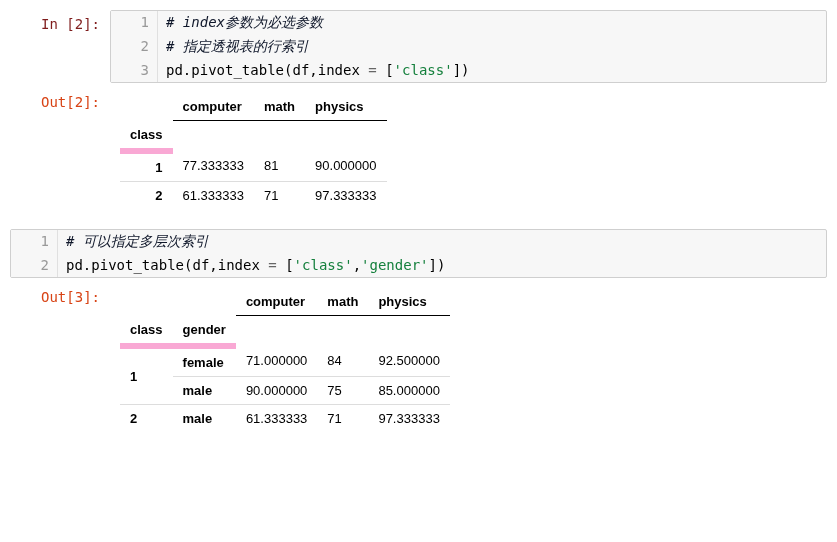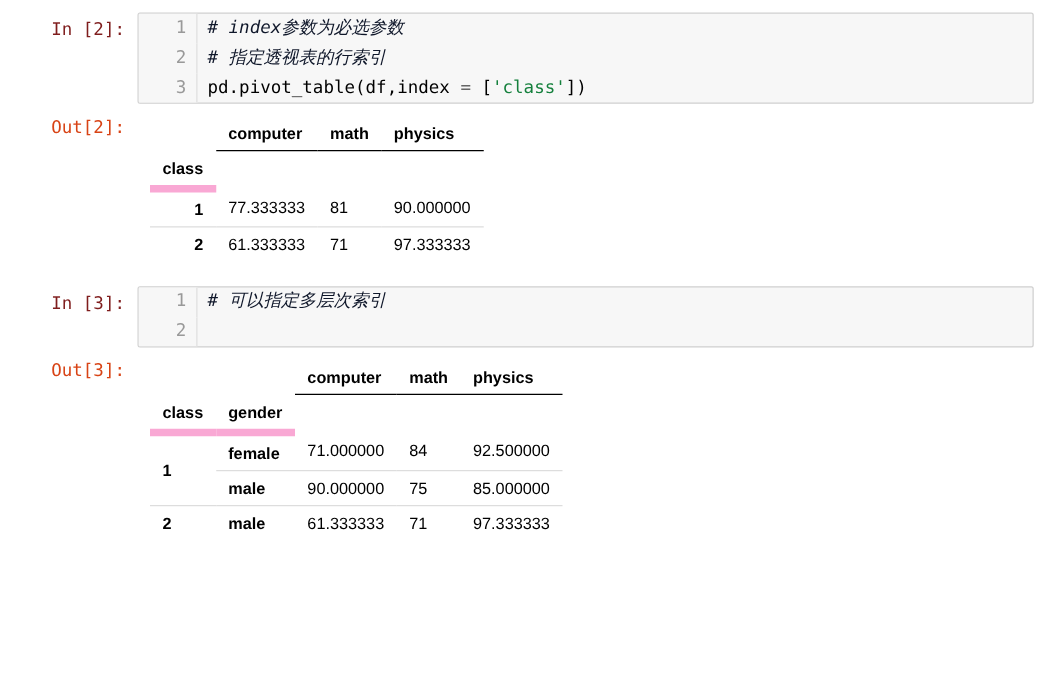--- a/index.html
+++ b/index.html
@@ -166,28 +166,28 @@
           <td>61.333333</td>
           <td>71</td>
           <td>97.333333</td>
         </tr>
       </tbody>
     </table>
   </div>
 </div>
 
 <div class="cell" style="margin-top:15px;">
-  <div class="prompt prompt-in">In  [3]:</div>
   <div class="input-area">
     <div class="code-line">
       <div class="gutter">1</div>
       <div class="code-content"><span class="comment"># 可以指定多层次索引</span></div>
     </div>
     <div class="code-line">
       <div class="gutter">2</div>
+      <div class="code-content"><span class="keyword-name">pd.pivot_table</span><span class="paren">(</span><span>df,index </span><span class="eq">= </span><span class="paren">[</span><span class="str">'class'</span><span>,</span><span class="str">'gender'</span><span class="paren">])</span></div>
     </div>
   </div>
 </div>
 
 <div class="cell">
   <div class="prompt prompt-out">Out[3]:</div>
   <div class="output-area">
     <table class="df">
       <thead>
         <tr>

